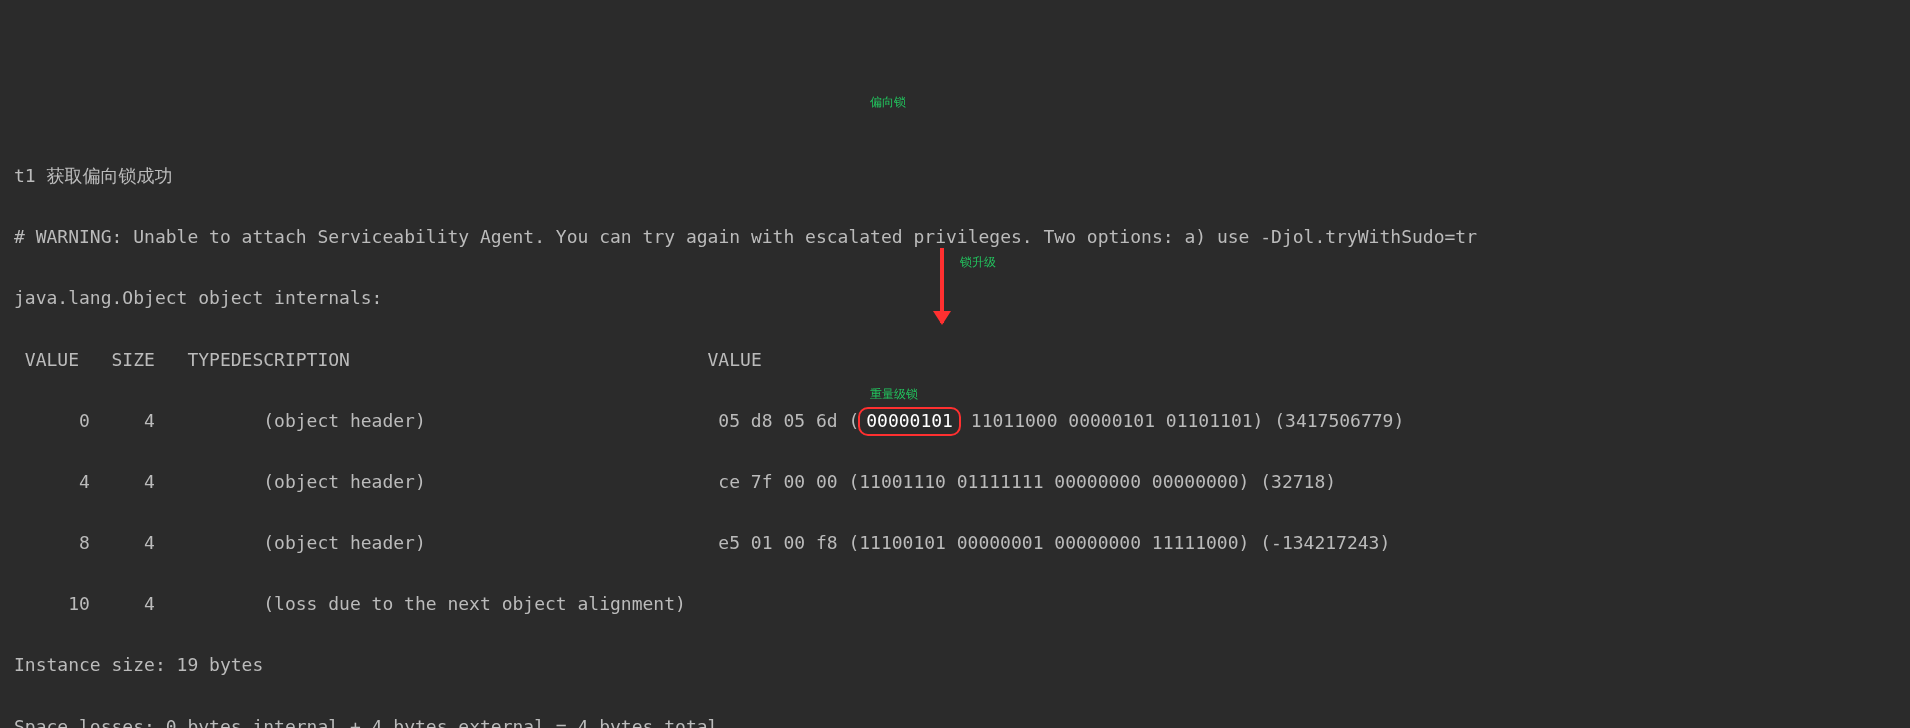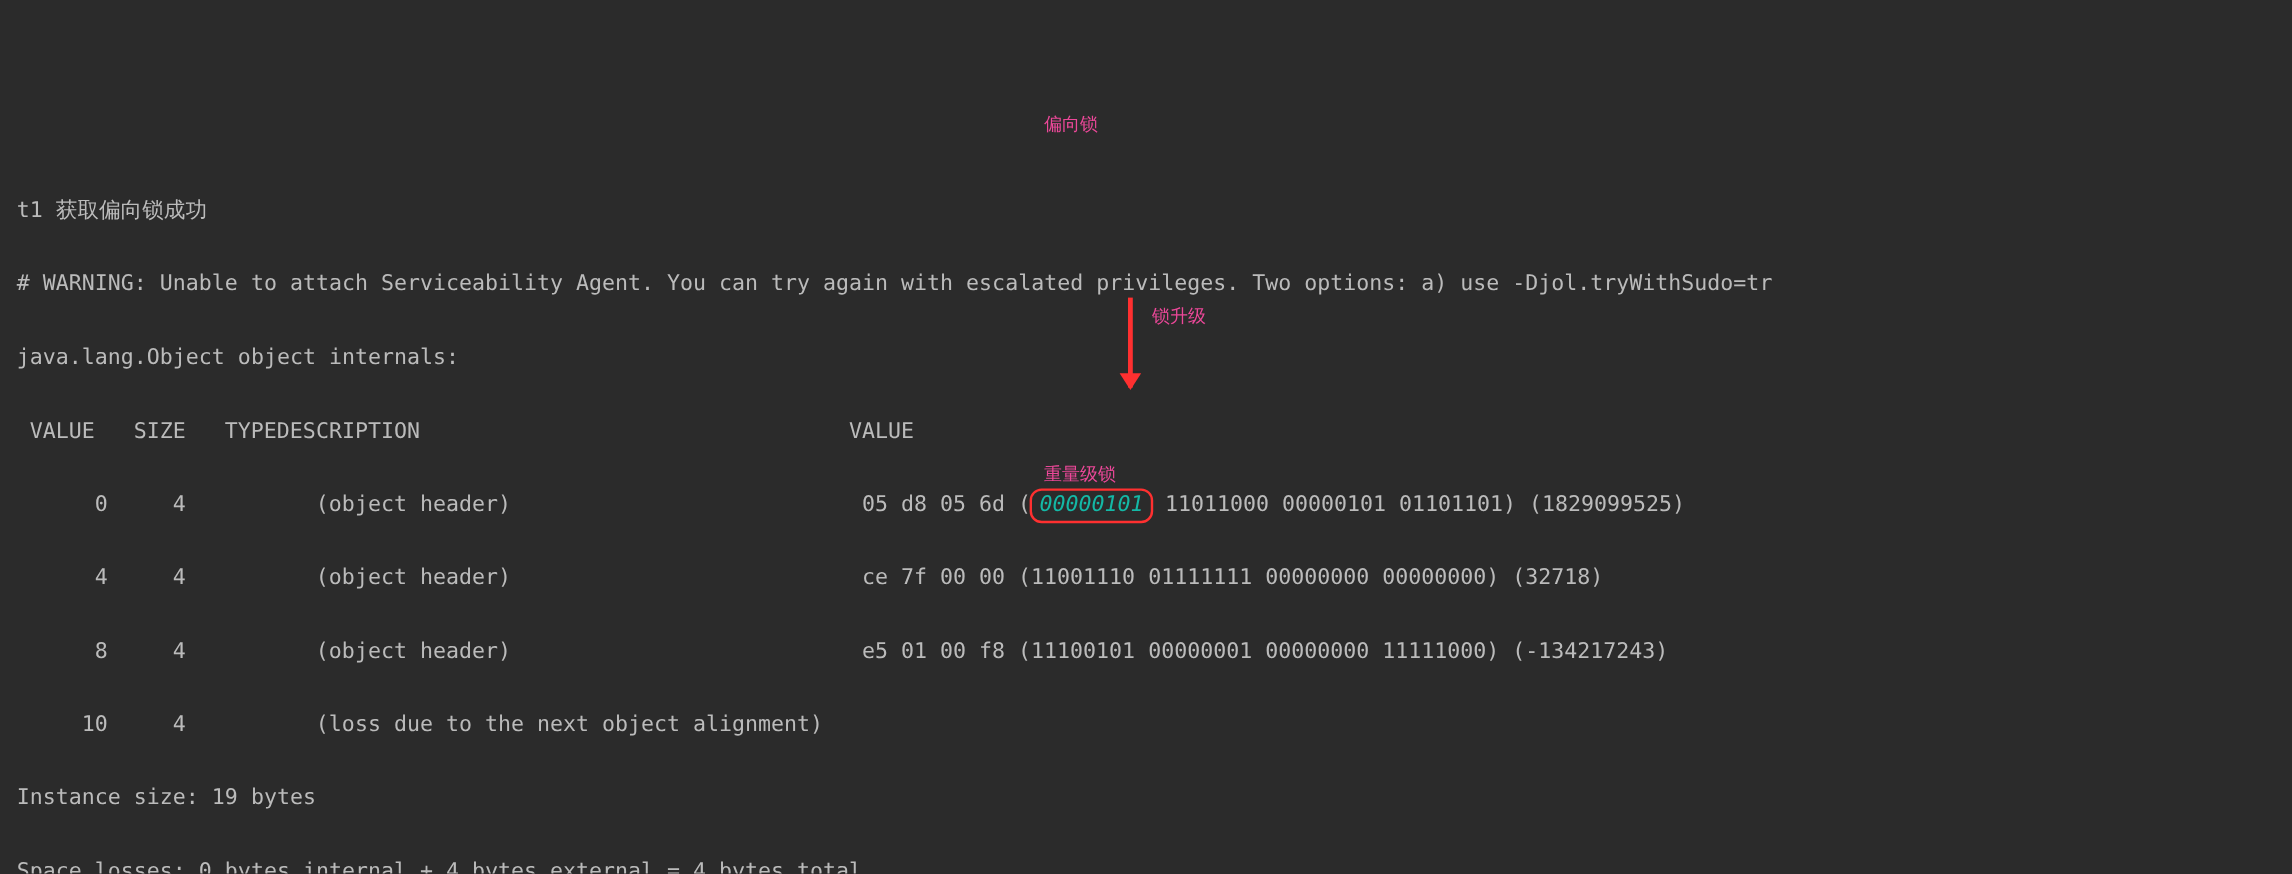--- a/index.html
+++ b/index.html
@@ -26,28 +26,27 @@
     .hdr-type   { display: inline-block; width: 5ch; }
     .hdr-desc   { display: inline-block; width: 44ch; }
     .hdr-value  { display: inline-block; }
     .val-hex    { display: inline-block; min-width: 12ch; }
     .val-rest   { display: inline-block; }
     .hl {
       border: 2.5px solid #ff3030;
       border-radius: 10px;
       padding: 1px 6px 3px 6px;
       margin: 0 -1px;
-      color: #14b8a6;
-      font-style: italic;
+      color: #ffffff;
     }
     .annot {
       position: absolute;
-      color: #ec4899;
-      font-family: Liberation Mono, monospace;
-      font-size: 15px;
+      color: #22c55e;
+      font-family: Liberation Serif, serif;
+      font-size: 12px;
       font-weight: 500;
     }
     .arrow {
       position: absolute;
       width: 4px;
       background: #ff3030;
     }
     .arrow::after {
       content: "";
       position: absolute;
@@ -61,21 +60,21 @@
 </head>
 <body>
 
 
 
 
 <span class="line">t1 获取偏向锁成功</span>
 <span class="line"># WARNING: Unable to attach Serviceability Agent. You can try again with escalated privileges. Two options: a) use -Djol.tryWithSudo=tr</span>
 <span class="line">java.lang.Object object internals:</span>
 <span class="line"><span class="hdr-offset"> VALUE</span><span class="hdr-size">  SIZE</span>  <span class="hdr-type"> TYPE</span><span class="hdr-desc">DESCRIPTION</span><span class="hdr-value">VALUE</span></span>
-<span class="line"><span class="col-offset">0</span><span class="col-size">4</span>   <span class="col-type"></span><span class="col-desc">(object header)</span><span class="val-hex">05 d8 05 6d </span><span>(</span><span class="hl">00000101</span><span class="val-rest"> 11011000 00000101 01101101) (1829099525)</span></span>
+<span class="line"><span class="col-offset">0</span><span class="col-size">4</span>   <span class="col-type"></span><span class="col-desc">(object header)</span><span class="val-hex">05 d8 05 6d </span><span>(</span><span class="hl">00000101</span><span class="val-rest"> 11011000 00000101 01101101) (3417506779)</span></span>
 <span class="line"><span class="col-offset">4</span><span class="col-size">4</span>   <span class="col-type"></span><span class="col-desc">(object header)</span><span class="val-hex">ce 7f 00 00 </span><span class="val-rest">(11001110 01111111 00000000 00000000) (32718)</span></span>
 <span class="line"><span class="col-offset">8</span><span class="col-size">4</span>   <span class="col-type"></span><span class="col-desc">(object header)</span><span class="val-hex">e5 01 00 f8 </span><span class="val-rest">(11100101 00000001 00000000 11111000) (-134217243)</span></span>
 <span class="line"><span class="col-offset">10</span><span class="col-size">4</span>   <span class="col-type"></span><span class="col-desc">(loss due to the next object alignment)</span></span>
 <span class="line">Instance size: 19 bytes</span>
 <span class="line">Space losses: 0 bytes internal + 4 bytes external = 4 bytes total</span>
 
 
 
 
 

